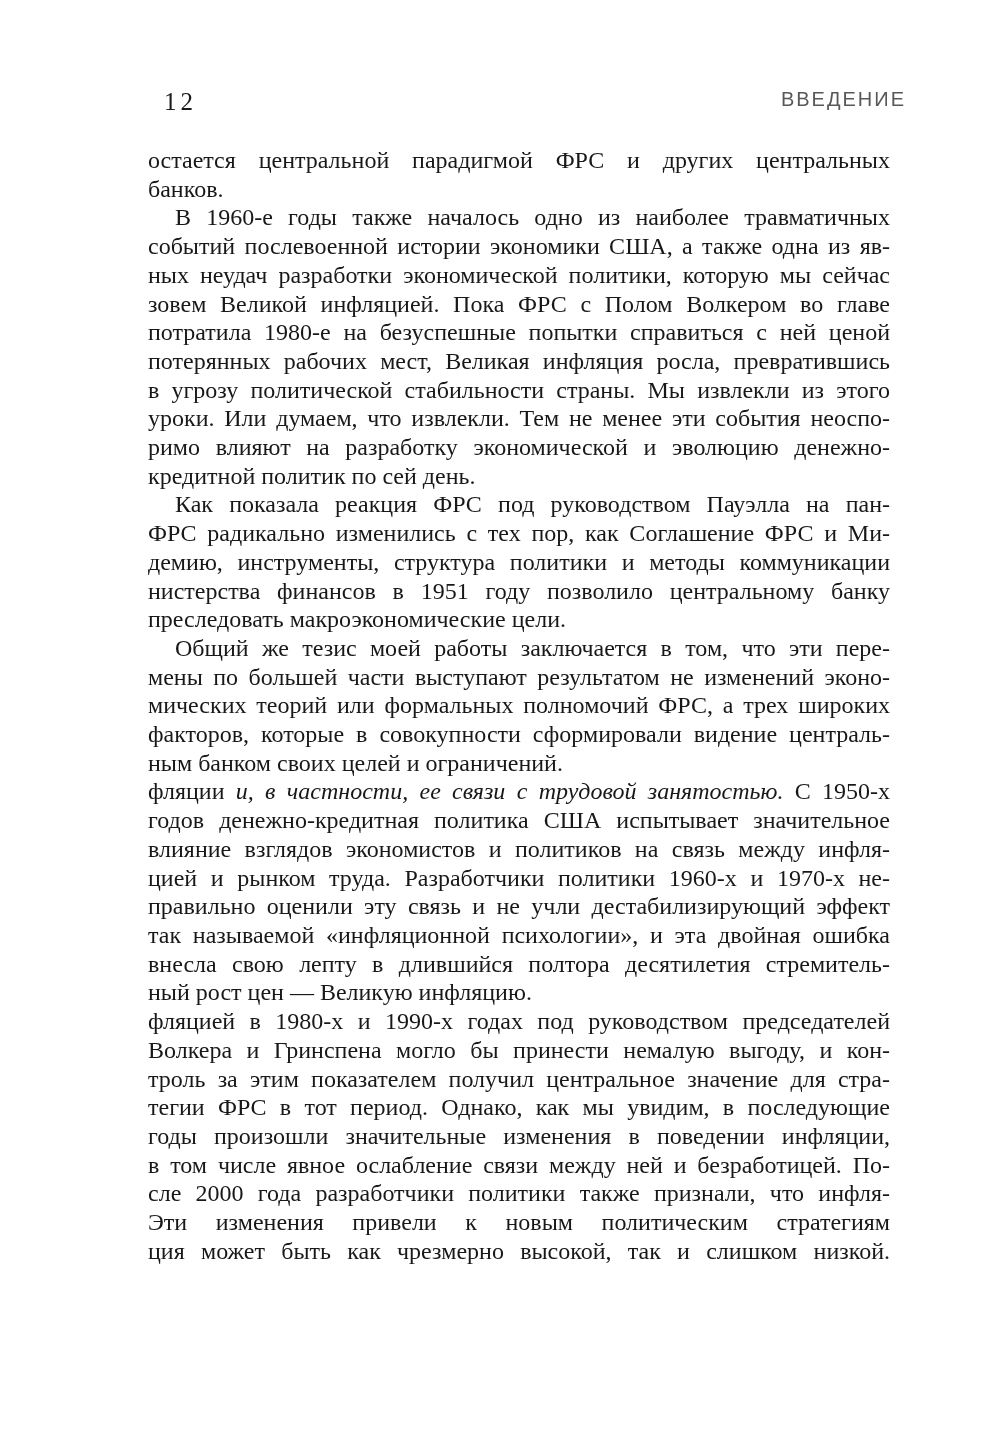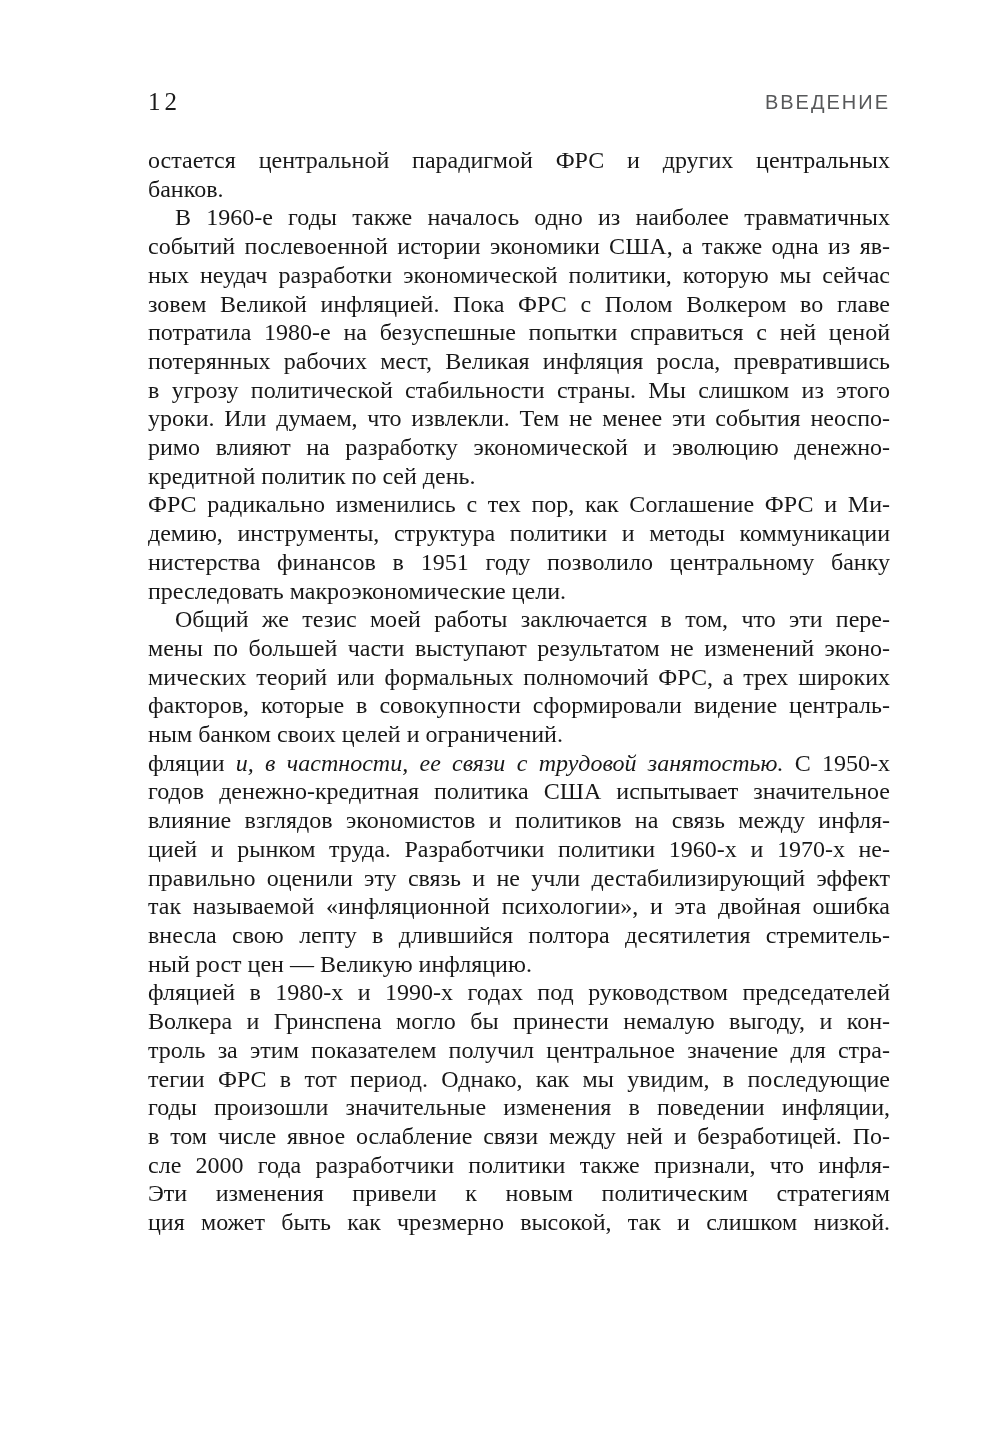--- a/index.html
+++ b/index.html
@@ -7,26 +7,26 @@
   .page {
     position: relative;
     width: 986px;
     height: 1447px;
     background: #ffffff;
     margin: 0 auto;
     overflow: hidden;
   }
   .page-header {
     position: absolute;
-    left: 148px;
+    left: 164px;
     width: 742px;
     top: 88px;
     display: flex;
     justify-content: space-between;
-    align-items: center;
+    align-items: flex-start;
   }
   .page-number {
     font-family: "Liberation Serif", "DejaVu Serif", serif;
     font-size: 25px;
     letter-spacing: 4px;
     color: #1a1a1a;
   }
   .section-title {
     font-family: "Liberation Sans", "DejaVu Sans", sans-serif;
     font-weight: normal;
@@ -71,26 +71,27 @@
         <div class="line"><span>остается центральной парадигмой ФРС и других центральных</span></div>
         <div class="line end"><span>банков.</span></div>
       </div>
       <div class="paragraph">
         <div class="line indent"><span>В 1960-е годы также началось одно из наиболее травматичных</span></div>
         <div class="line"><span>событий послевоенной истории экономики США, а также одна из яв-</span></div>
         <div class="line"><span>ных неудач разработки экономической политики, которую мы сейчас</span></div>
         <div class="line"><span>зовем Великой инфляцией. Пока ФРС с Полом Волкером во главе</span></div>
         <div class="line"><span>потратила 1980-е на безуспешные попытки справиться с ней ценой</span></div>
         <div class="line"><span>потерянных рабочих мест, Великая инфляция росла, превратившись</span></div>
-        <div class="line"><span>в угрозу политической стабильности страны. Мы слишком из этого</span></div>
+        <div class="line"><span>в угрозу политической стабильности страны. Мы извлекли из этого</span></div>
         <div class="line"><span>уроки. Или думаем, что извлекли. Тем не менее эти события неоспо-</span></div>
         <div class="line"><span>римо влияют на разработку экономической и эволюцию денежно-</span></div>
         <div class="line end"><span>кредитной политик по сей день.</span></div>
       </div>
       <div class="paragraph">
+        <div class="line indent"><span>Как показала реакция ФРС под руководством Пауэлла на пан-</span></div>
         <div class="line"><span>ФРС радикально изменились с тех пор, как Соглашение ФРС и Ми-</span></div>
         <div class="line"><span>демию, инструменты, структура политики и методы коммуникации</span></div>
         <div class="line"><span>нистерства финансов в 1951 году позволило центральному банку</span></div>
         <div class="line end"><span>преследовать макроэкономические цели.</span></div>
       </div>
       <div class="paragraph">
         <div class="line indent"><span>Общий же тезис моей работы заключается в том, что эти пере-</span></div>
         <div class="line"><span>мены по большей части выступают результатом не изменений эконо-</span></div>
         <div class="line"><span>мических теорий или формальных полномочий ФРС, а трех широких</span></div>
         <div class="line"><span>факторов, которые в совокупности сформировали видение централь-</span></div>

